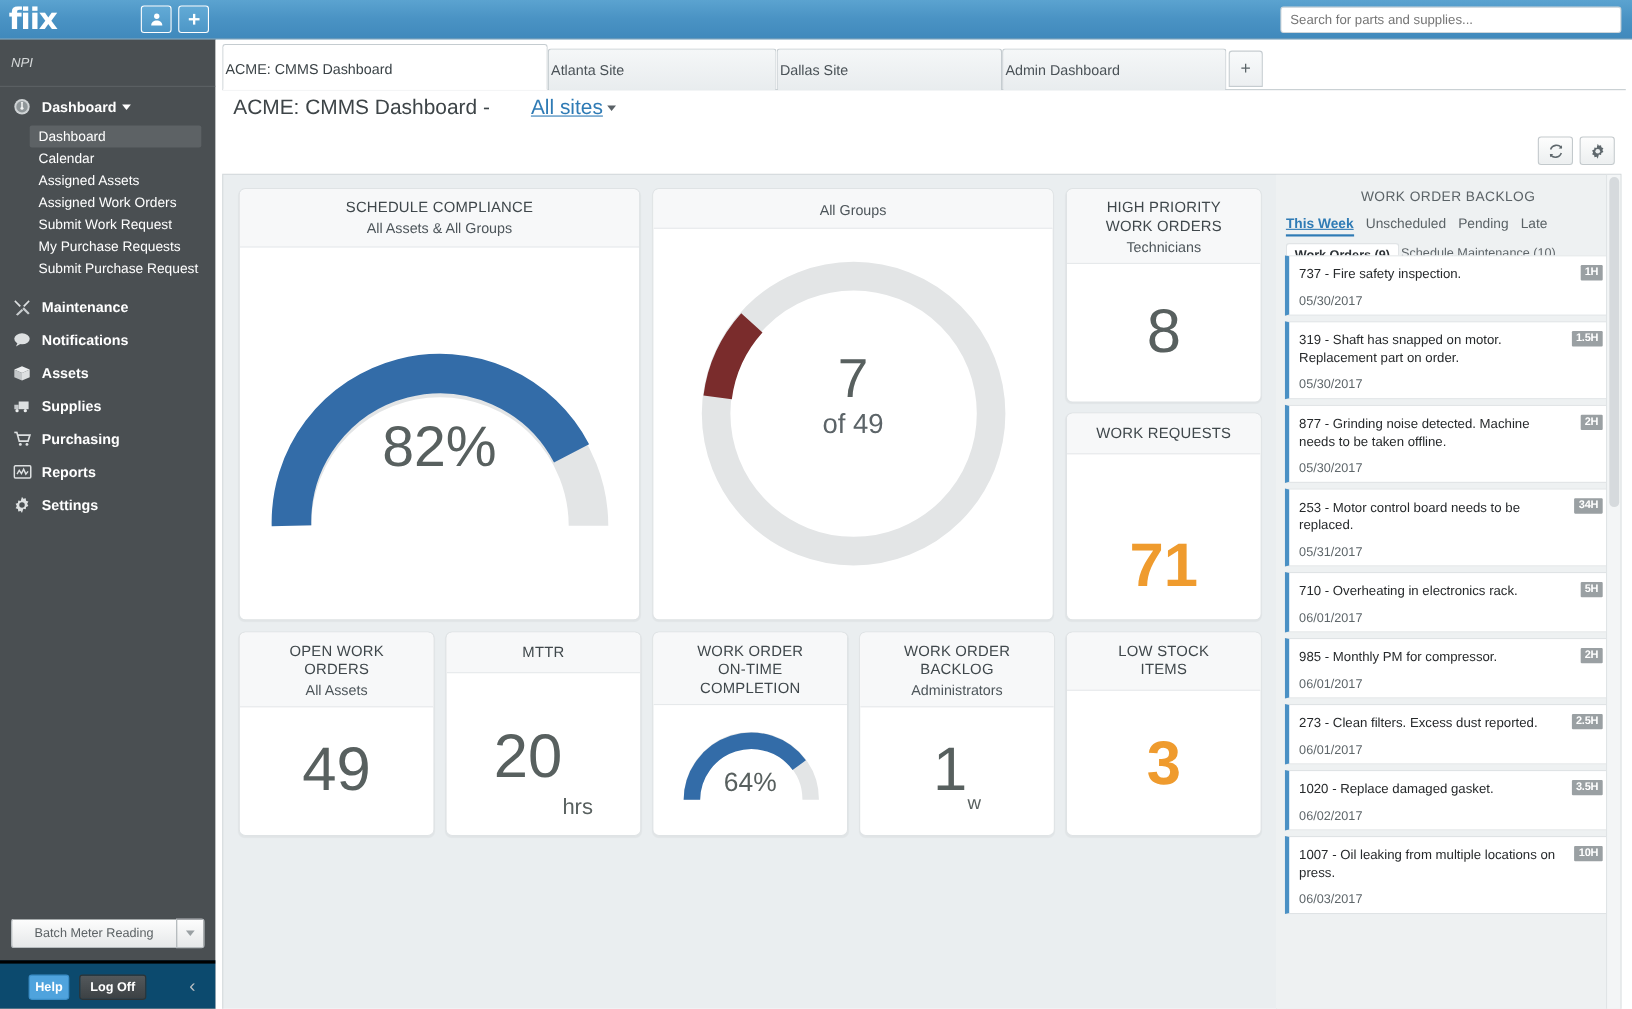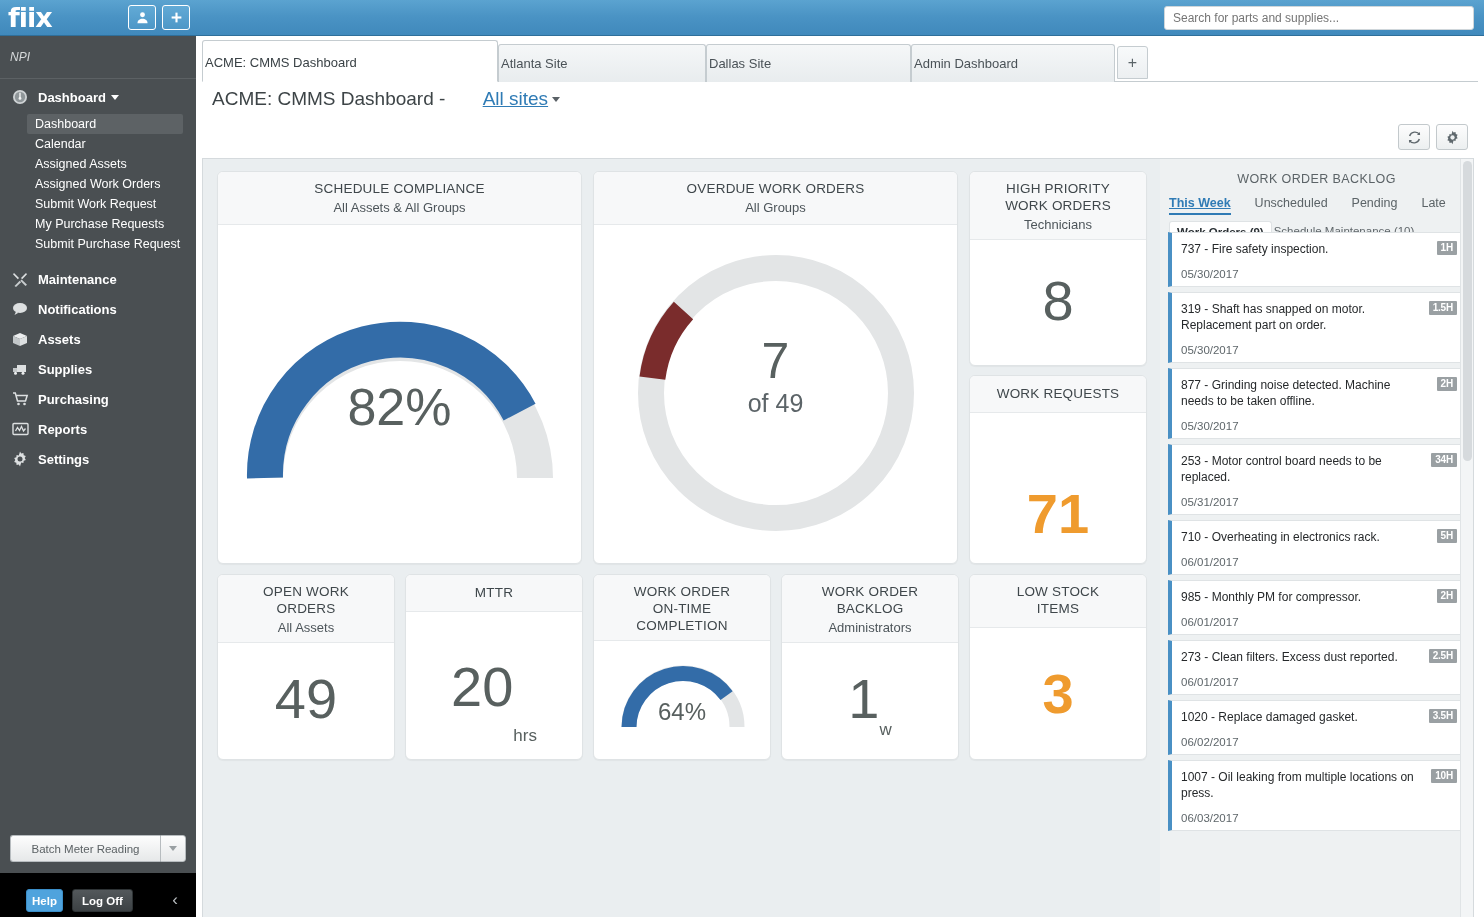--- a/index.html
+++ b/index.html
@@ -93,21 +93,21 @@
     width: 26px; background: linear-gradient(180deg,#fdfdfd 0%, #e6e8e9 100%);
     border: 1px solid #b7bcbf; border-radius: 0 3px 3px 0;
     display: flex; align-items: center; justify-content: center;
   }
   .tri-down {
     border-left: 4px solid transparent; border-right: 4px solid transparent;
     border-top: 5px solid #9aa0a3;
   }
   .footbar {
     position: absolute; left: 0; bottom: 0; width: 196px; height: 44px;
-    background: #000000; border-top: 6px solid #000000;
+    background: #0c4a6e; border-top: 3px solid #000000;
   }
   .helpbtn {
     position: absolute; left: 26px; top: 10px;
     width: 37px; height: 23px; background: #4fa3dd;
     border: 1px solid #3b8ec8; border-radius: 3px;
     color: #fff; font-size: 11.5px; font-weight: bold;
     display: flex; align-items: center; justify-content: center;
   }
   .logoffbtn {
     position: absolute; left: 72px; top: 10px;
@@ -199,34 +199,34 @@
   }
   .card-sub {
     font-size: 13px; color: #4d555a; margin-top: 2px; line-height: 17px;
   }
   .card-body {
     display: flex; align-items: center; justify-content: center;
     position: relative;
   }
   .bignum { font-size: 56px; color: #58605f; font-weight: normal; }
   .bignum.orange { color: #ef9b2e; font-weight: bold; }
-  .unit { font-size: 17px; color: #58605f; align-self: flex-end; margin-bottom: 14px; }
+  .unit { font-size: 20px; color: #58605f; align-self: flex-end; margin-bottom: 14px; }
   .unit.small { font-size: 17px; }
 
   
   .backlog {
     position: absolute; top: 0; right: 0; width: 313px; height: 789px;
     background: #eef1f2;
   }
   .bl-title {
     text-align: center; font-size: 12.5px; color: #5b6367;
     padding-top: 13px; letter-spacing: 0.4px;
   }
   .bl-tabs1 {
-    display: flex; gap: 24px; padding: 10px 9px 0 9px;
+    display: flex; gap: 11px; padding: 10px 9px 0 9px;
     font-size: 12.5px;
   }
   .bl-t1 { color: #5b6367; padding-bottom: 3px; }
   .bl-t1.active {
     color: #2f7bb5; font-weight: bold; text-decoration: underline;
     border-bottom: 2px solid #2f7bb5;
   }
   .bl-tabs2 {
     display: flex; padding: 6px 9px 0 9px; font-size: 11.5px;
   }
@@ -453,21 +453,20 @@
             <svg width="330" height="210" viewBox="0 0 330 210">
               <path d="M30 190 A135 135 0 0 1 300 190" fill="none" stroke="#e3e5e6" stroke-width="36"></path>
               <path d="M30 190 A135 135 0 0 1 284.6 124.1" fill="none" stroke="#336ca8" stroke-width="36"></path>
             </svg>
             <div style="position:absolute;left:0;right:0;top:152px;text-align:center;font-size:52px;color:#58605f">82%</div>
           </div>
         </div>
 
         <div class="card" style="left:390px;top:12px;width:365px;height:393px">
           <div class="card-head">
-            <div class="card-title">OVERDUE WORK ORDERS</div>
             <div class="card-sub">All Groups</div>
           </div>
           <div class="card-body" style="height:336px">
             <svg width="290" height="290" viewBox="0 0 290 290">
               <circle cx="145" cy="145" r="125" fill="none" stroke="#e3e5e6" stroke-width="26"></circle>
               <path d="M 52.5 62.5 A 125 125 0 0 0 21.4 130.2" fill="none" stroke="#7a2c2c" stroke-width="26"></path>
             </svg>
             <div style="position:absolute;left:0;right:0;top:110px;text-align:center">
               <div style="font-size:50px;color:#58605f;line-height:52px">7</div>
               <div style="font-size:25px;color:#5c6468;margin-top:2px">of 49</div>

